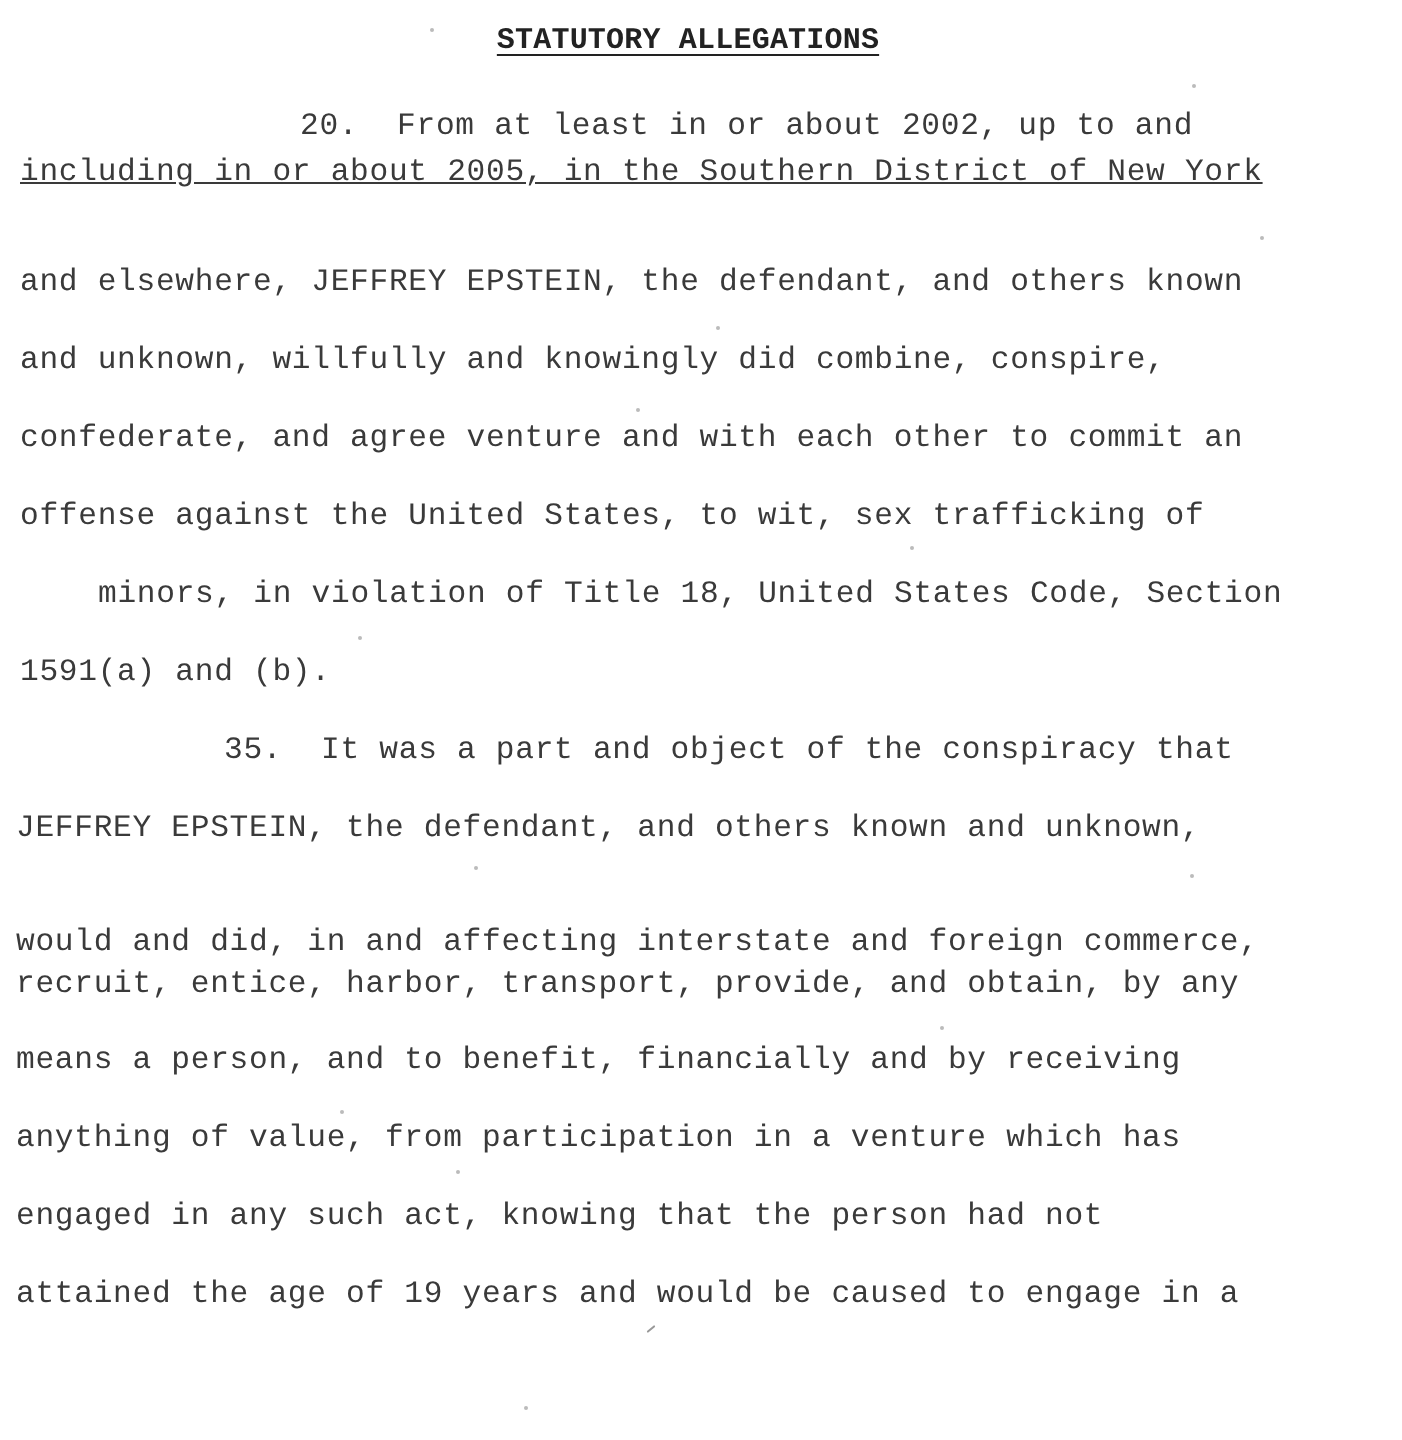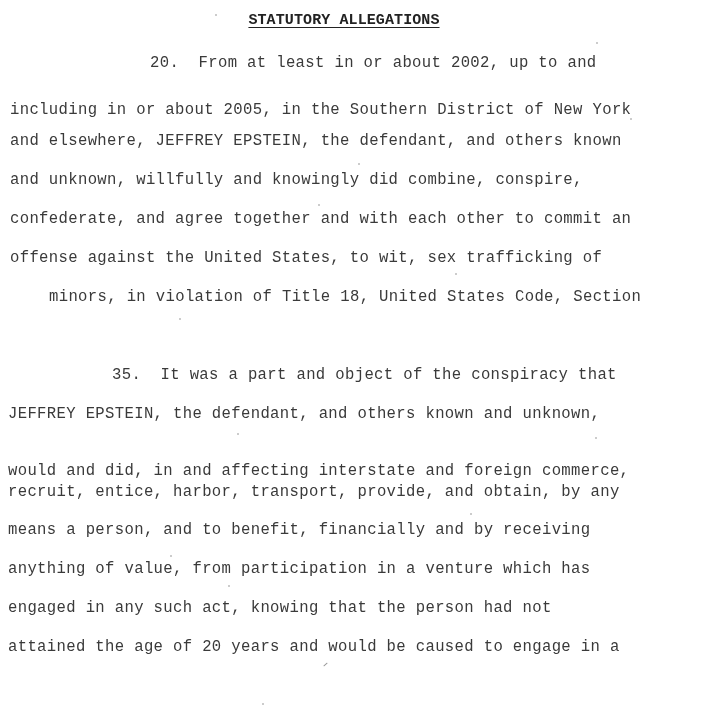--- a/index.html
+++ b/index.html
@@ -54,35 +54,36 @@
   </style>
 </head>
 <body>
 
 <div class="page">
   <div class="heading">
     <span>STATUTORY ALLEGATIONS</span>
   </div>
 
   <div class="line indent" style="top:53px;margin-left:36px;">20.  From at least in or about 2002, up to and</div>
-  <div class="line flush" style="top:100px;">including in or about 2005, in the Southern District of New York</div>
+  <div class="line flush" style="top:76px;text-decoration:underline;">including in or about 2005, in the Southern District of New York</div>
   <div class="line flush" style="top:131px;">and elsewhere, JEFFREY EPSTEIN, the defendant, and others known</div>
   <div class="line flush" style="top:170px;">and unknown, willfully and knowingly did combine, conspire,</div>
-  <div class="line flush" style="top:209px;">confederate, and agree together and with each other to commit an</div>
+  <div class="line flush" style="top:209px;">confederate, and agree venture and with each other to commit an</div>
   <div class="line flush" style="top:248px;">offense against the United States, to wit, sex trafficking of</div>
   <div class="line flush" style="top:287px;padding-left:39px;">minors, in violation of Title 18, United States Code, Section</div>
+  <div class="line flush" style="top:326px;">1591(a) and (b).</div>
 
   <div class="line indent" style="top:365px; left:112px;">35.  It was a part and object of the conspiracy that</div>
   <div class="line flush2" style="top:404px;">JEFFREY EPSTEIN, the defendant, and others known and unknown,</div>
   <div class="line flush2" style="top:443px;margin-top:18px;">would and did, in and affecting interstate and foreign commerce,</div>
   <div class="line flush2" style="top:482px;">recruit, entice, harbor, transport, provide, and obtain, by any</div>
   <div class="line flush2" style="top:520px;">means a person, and to benefit, financially and by receiving</div>
   <div class="line flush2" style="top:559px;text-align:right;">anything of value, from participation in a venture which has</div>
   <div class="line flush2" style="top:598px;">engaged in any such act, knowing that the person had not</div>
-  <div class="line flush2" style="top:637px;">attained the age of 20 years and would be caused to engage in a</div>
+  <div class="line flush2" style="top:637px;">attained the age of 19 years and would be caused to engage in a</div>
 
   <div class="speck" style="left:215px; top:14px;"></div>
   <div class="speck" style="left:596px; top:42px;"></div>
   <div class="speck" style="left:630px; top:118px;"></div>
   <div class="speck" style="left:358px; top:163px;"></div>
   <div class="speck" style="left:318px; top:204px;"></div>
   <div class="speck" style="left:455px; top:273px;"></div>
   <div class="speck" style="left:179px; top:318px;"></div>
   <div class="speck" style="left:237px; top:433px;"></div>
   <div class="speck" style="left:595px; top:437px;"></div>

